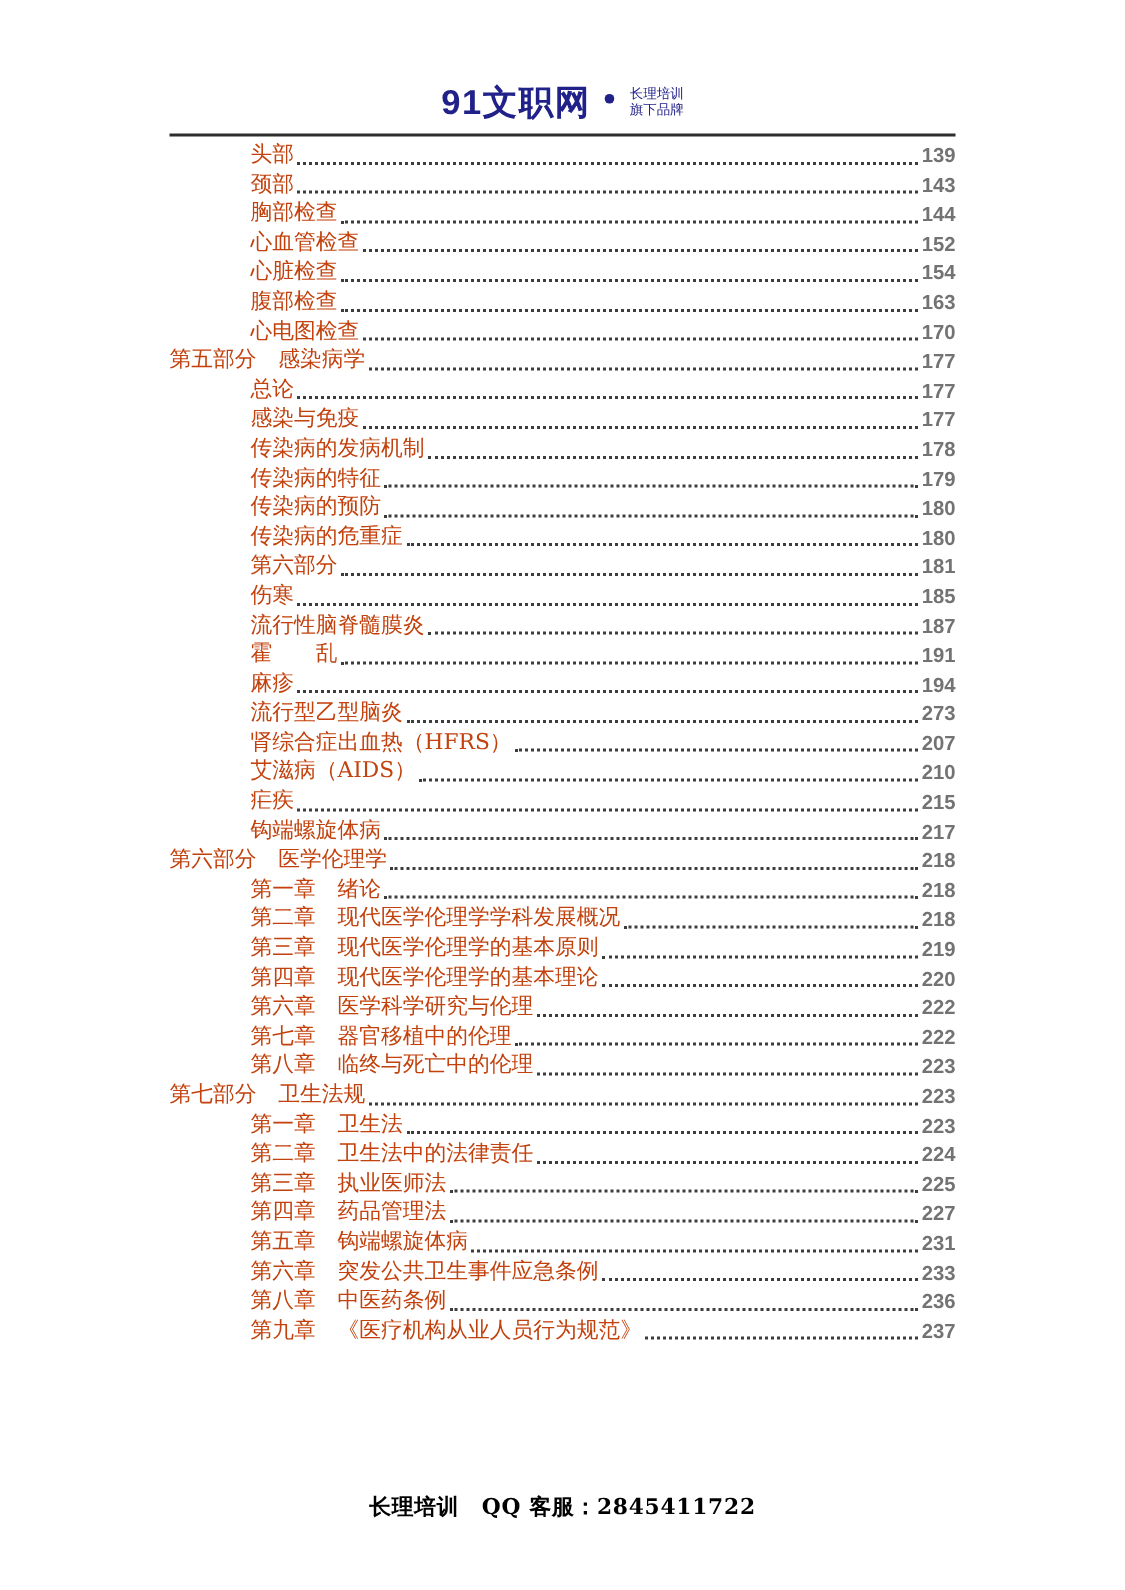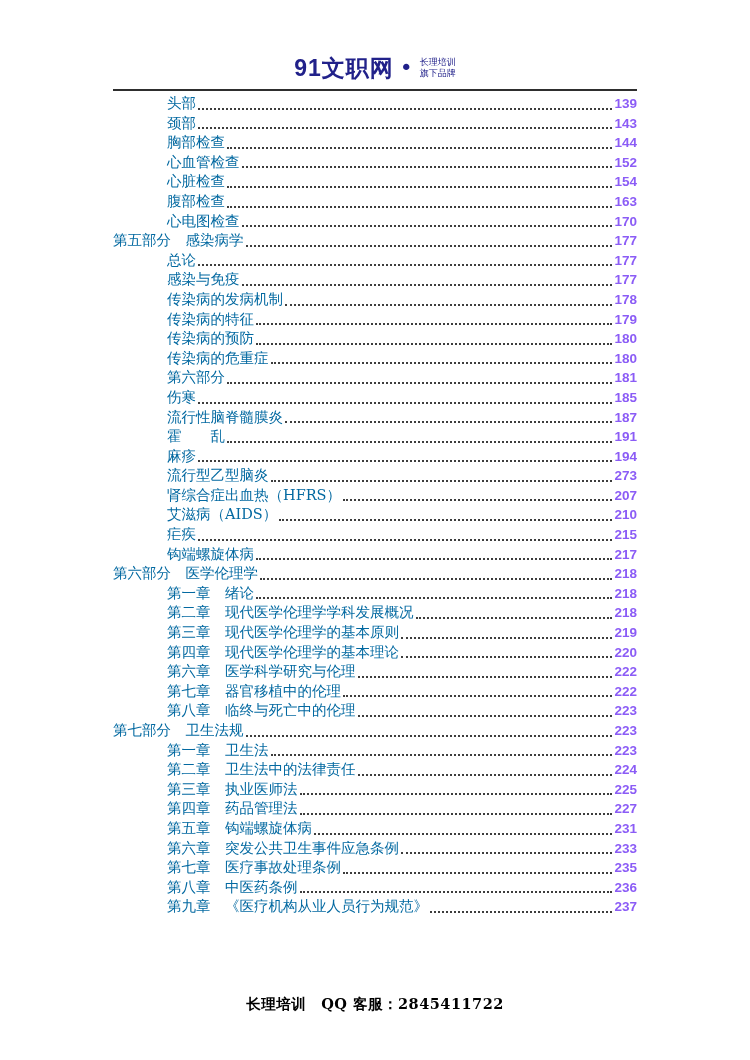--- a/index.html
+++ b/index.html
@@ -57,35 +57,35 @@
     display: flex;
     height: 19.6px;
     align-items: stretch;
   }
   .toc-row.item,
   .toc-row.chapter { padding-left: 54px; }
   .toc-label {
     white-space: nowrap;
     font-size: 14.5px;
     line-height: 19.6px;
-    color: #0369a1;
+    color: #c2410c;
   }
   .toc-leader {
     flex: 1 1 auto;
     align-self: flex-end;
     border-bottom: 2px dotted #3d3d3d;
     margin: 0 2px 4px 2px;
     min-width: 10px;
   }
   .toc-page {
     font-family: "Liberation Sans", "DejaVu Sans", sans-serif;
     font-weight: 700;
     font-size: 13.5px;
     line-height: 19.6px;
-    color: #8b5cf6;
+    color: #737373;
   }
 
   
   .footer {
     position: absolute;
     left: 0; right: 0;
     bottom: 46px;
     text-align: center;
     font-weight: 700;
     font-size: 14.5px;
@@ -300,25 +300,20 @@
         <span class="toc-label">第五章　钩端螺旋体病</span>
         <span class="toc-leader"></span>
         <span class="toc-page">231</span>
       </div>
       <div class="toc-row chapter">
         <span class="toc-label">第六章　突发公共卫生事件应急条例</span>
         <span class="toc-leader"></span>
         <span class="toc-page">233</span>
       </div>
       <div class="toc-row chapter">
-        <span class="toc-label">第七章　医疗事故处理条例</span>
-        <span class="toc-leader"></span>
-        <span class="toc-page">235</span>
-      </div>
-      <div class="toc-row chapter">
         <span class="toc-label">第八章　中医药条例</span>
         <span class="toc-leader"></span>
         <span class="toc-page">236</span>
       </div>
       <div class="toc-row chapter">
         <span class="toc-label">第九章　《医疗机构从业人员行为规范》</span>
         <span class="toc-leader"></span>
         <span class="toc-page">237</span>
       </div>
     </div>

